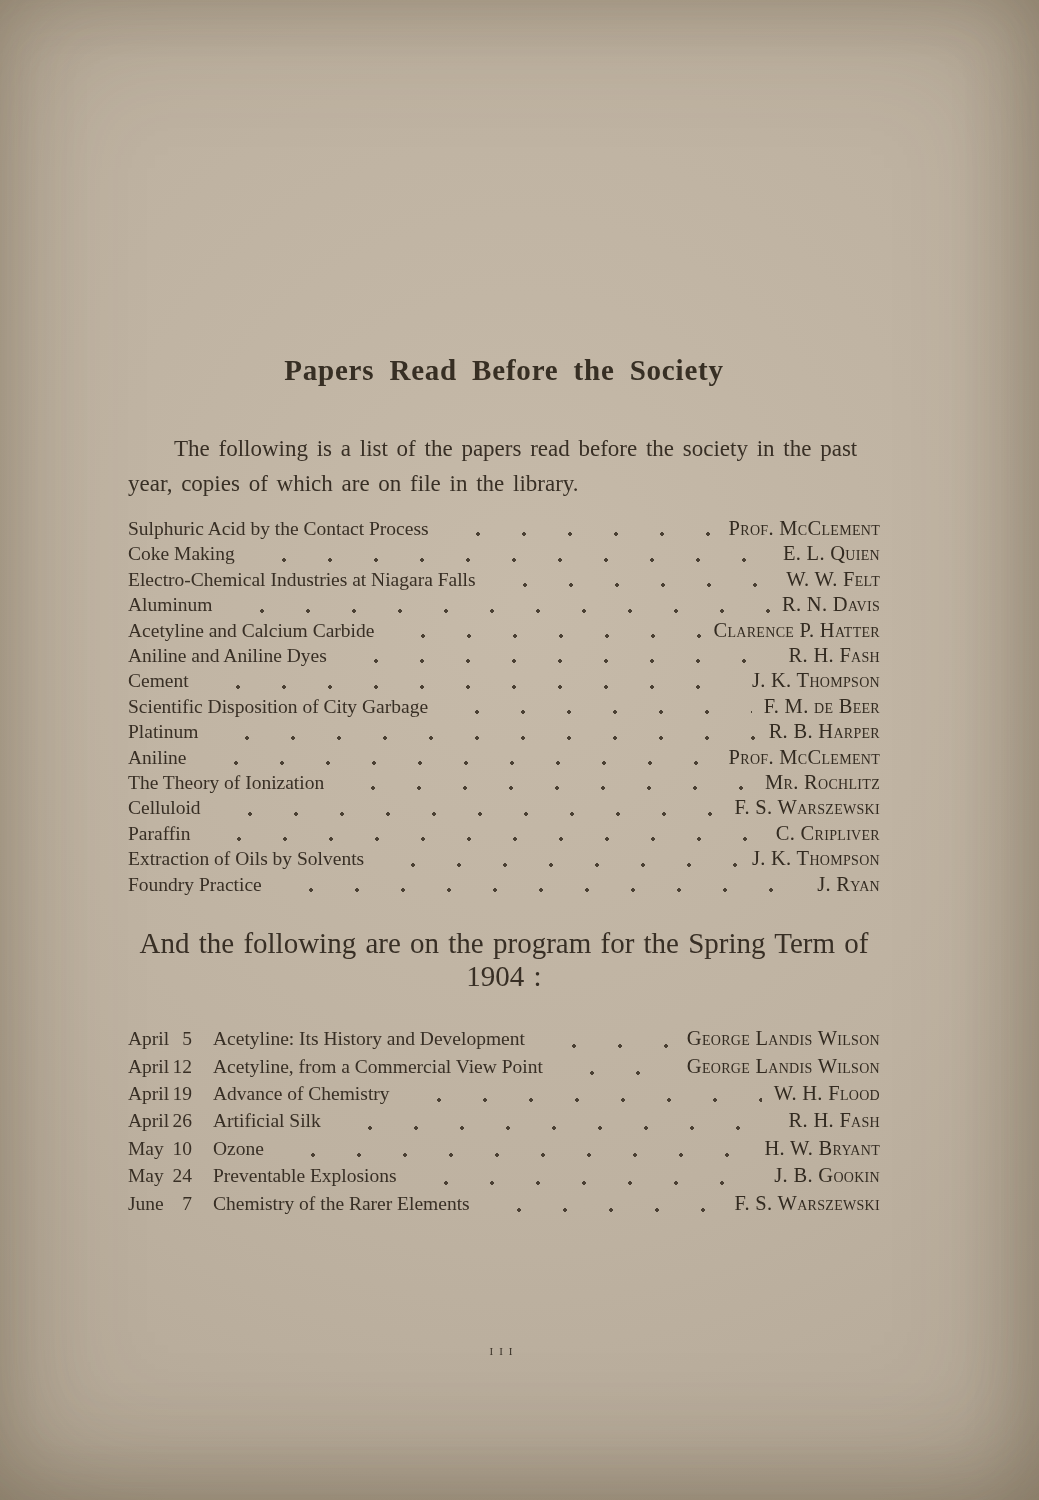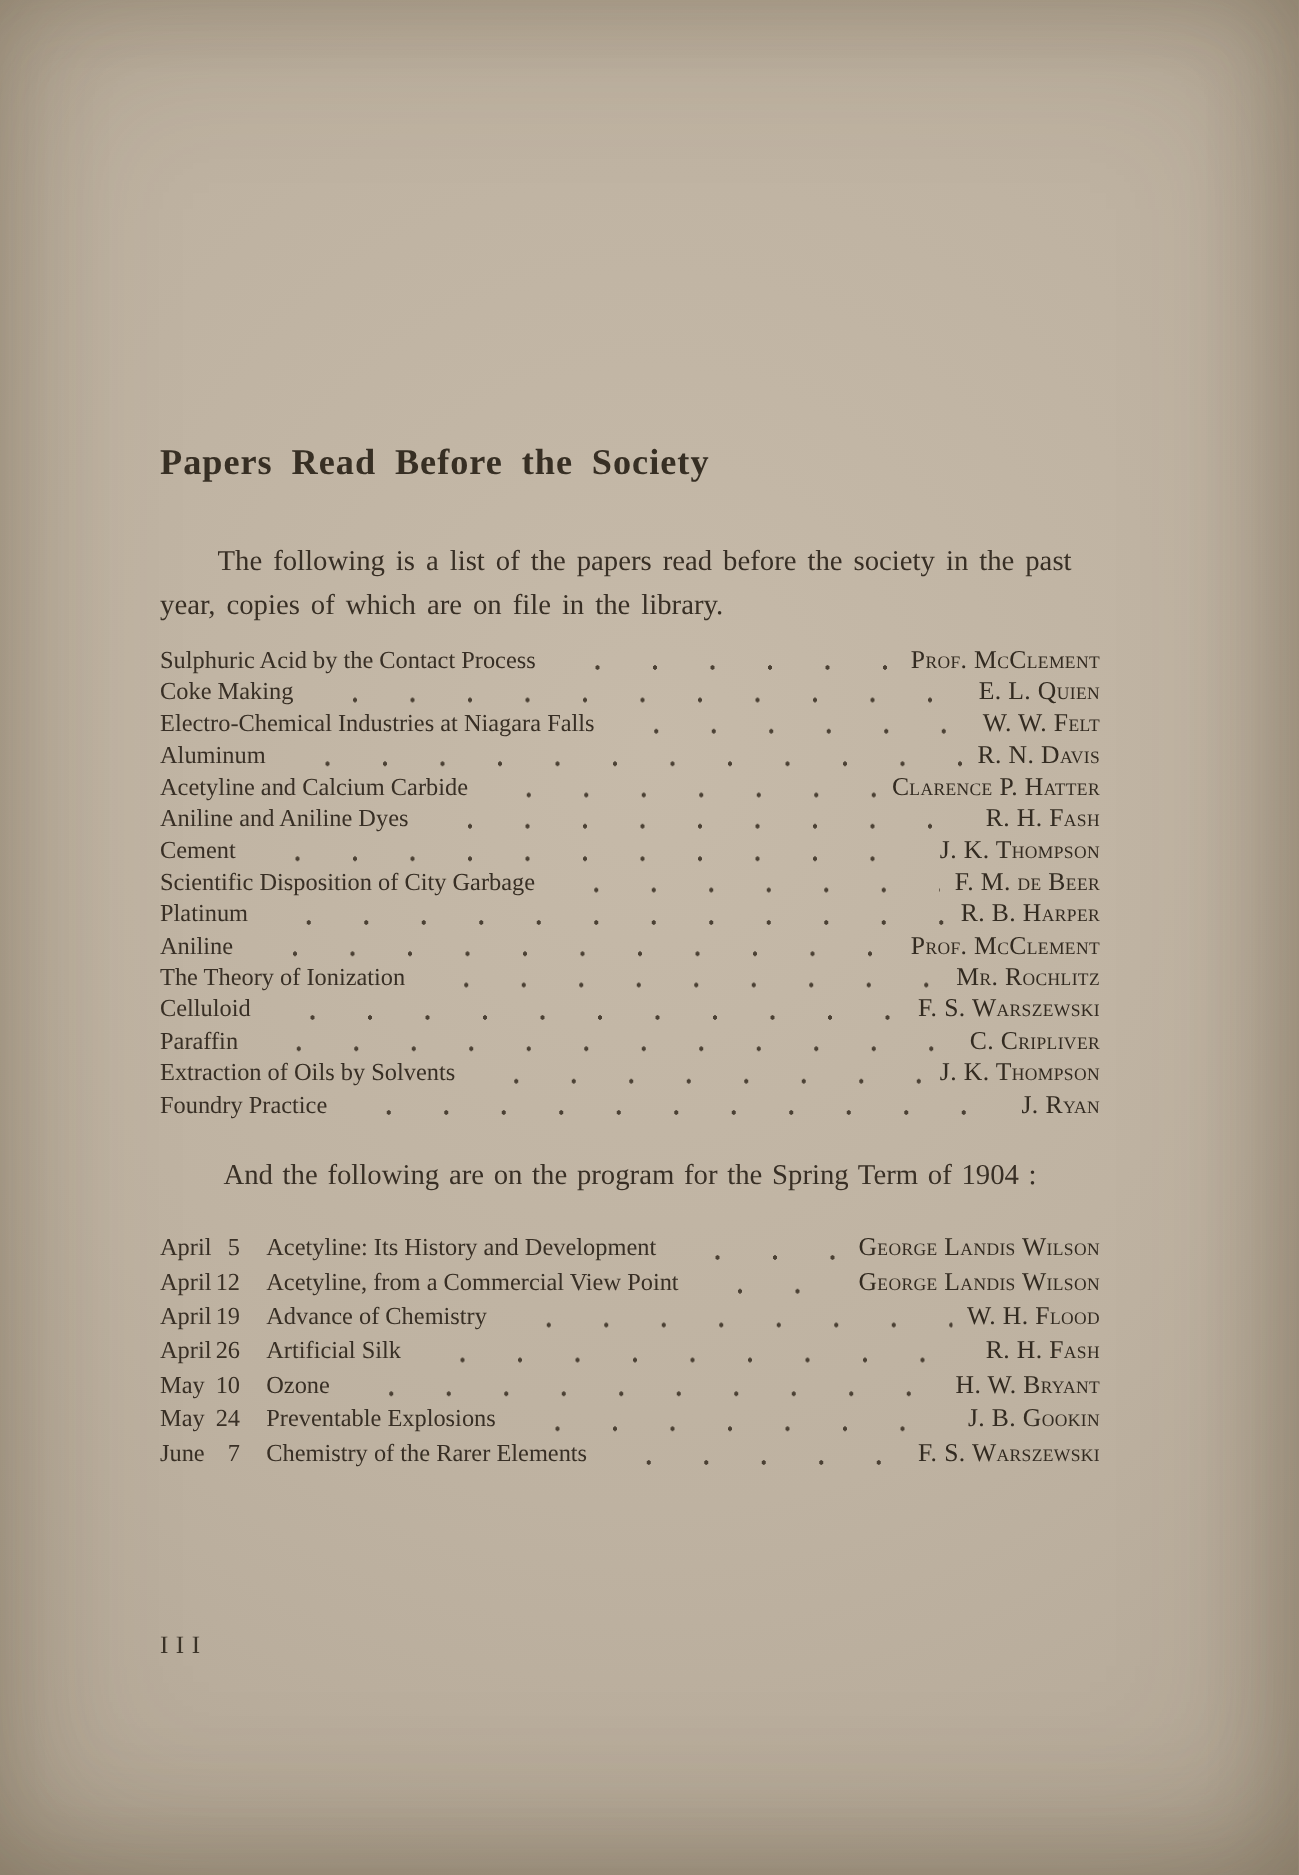--- a/index.html
+++ b/index.html
@@ -21,21 +21,21 @@
     color: #352d23;
   }
   .content {
     position: absolute;
     left: 128px; top: 0;
     width: 752px;
   }
   .doc-title {
     margin: 0;
     padding-top: 354px;
-    text-align: left;
+    text-align: center;
     font-size: 29px;
     font-weight: bold;
     letter-spacing: 0.8px;
     word-spacing: 7px;
     color: #372f24;
   }
   .intro {
     margin: 44px 0 0 0;
     font-size: 23px;
     line-height: 35px;
@@ -65,38 +65,38 @@
   }
   .author {
     font-variant: small-caps;
     font-size: 20.5px;
     letter-spacing: 0.3px;
     color: #332b21;
   }
   .section-heading {
     margin: 30px 0 0 0;
     text-align: center;
-    font-size: 23px;
+    font-size: 29px;
     font-weight: normal;
     word-spacing: 2px;
     color: #382f25;
   }
   .spring { margin-top: 32px; }
   .spring .row { line-height: 26.4px; }
   .date {
     display: inline-flex;
     justify-content: space-between;
     width: 64px;
     flex: 0 0 auto;
     margin-right: 21px;
   }
   .page-number {
     margin: 128px 0 0 0;
-    text-align: left;
-    font-size: 20px;
+    text-align: center;
+    font-size: 11px;
     letter-spacing: 6px;
     color: #3a3227;
   }
 </style>
 </head>
 <body>
 
 <div class="page">
   <div class="content">
 

